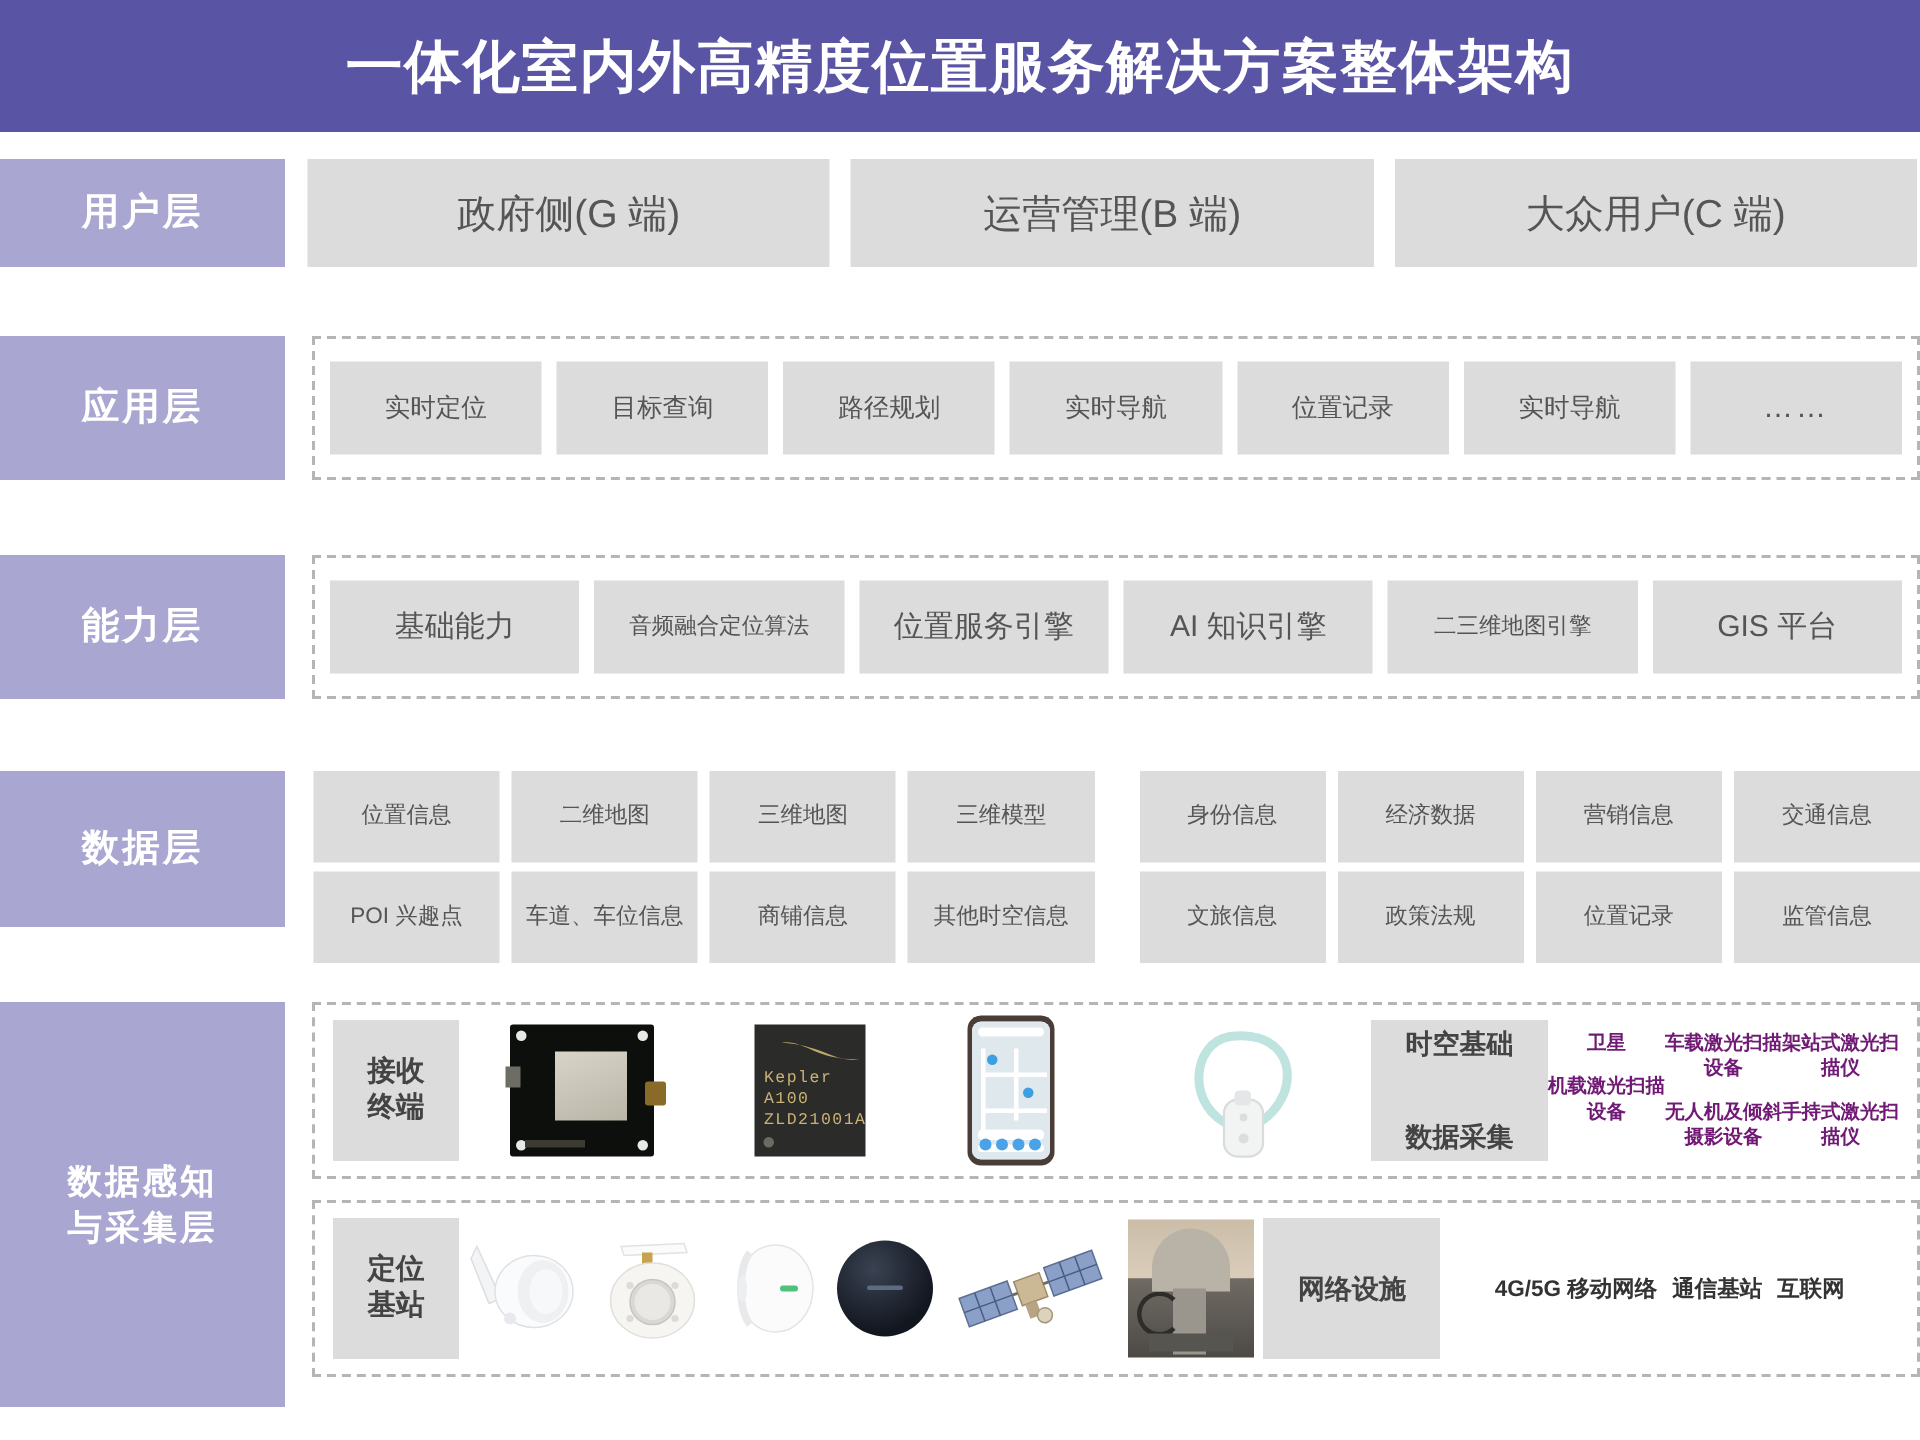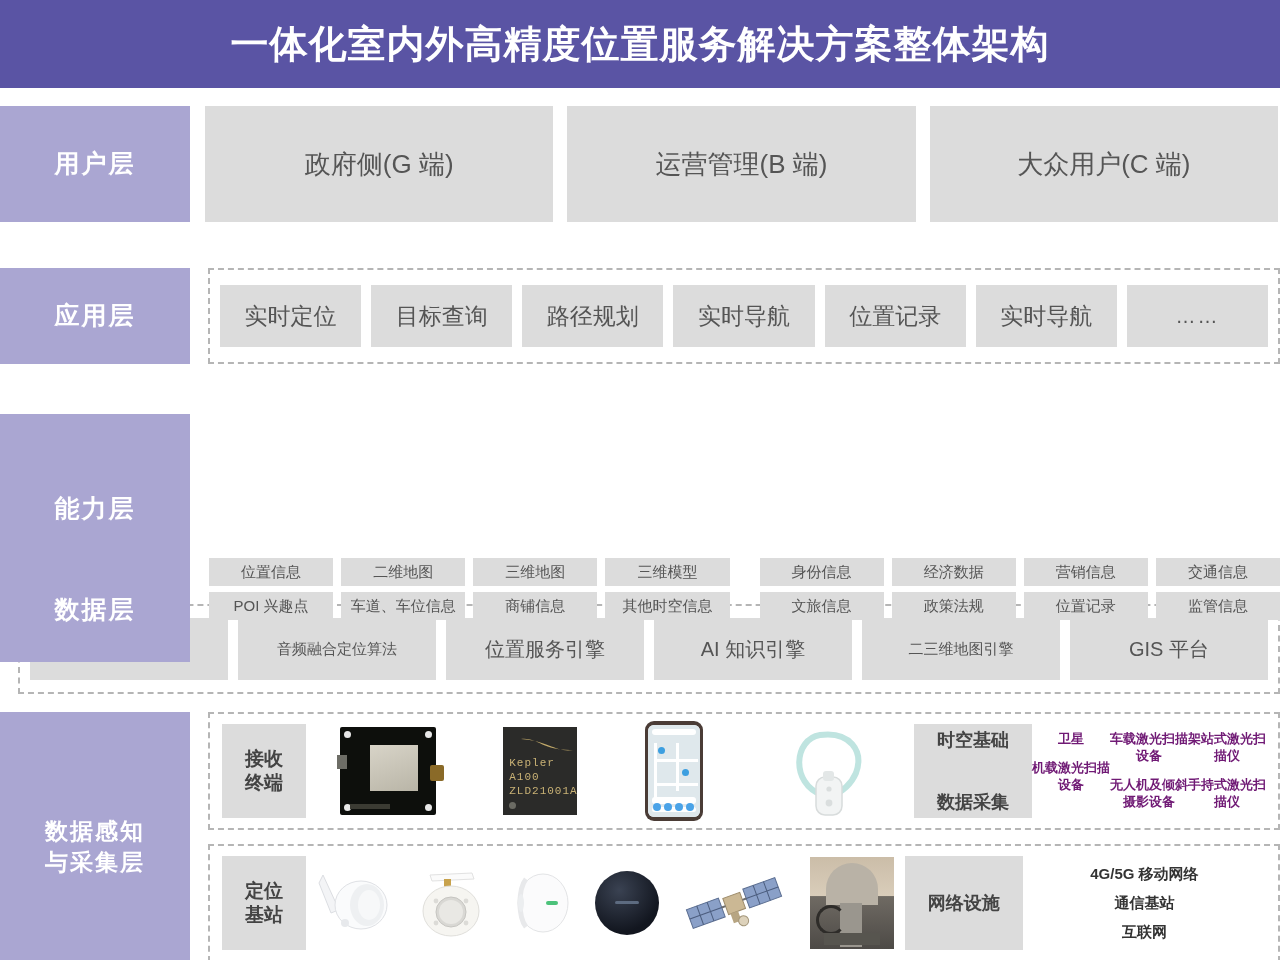--- a/index.html
+++ b/index.html
@@ -43,50 +43,50 @@
 
   .chip {
     background: #dcdcdc;
     color: #555555;
     display: flex; align-items: center; justify-content: center;
     text-align: center;
     line-height: 1.25;
   }
 
   
-  .user-row { height: 116px; margin-top: 18px; }
+  .user-row { height: 72px; margin-top: 18px; }
   .user-body { gap: 14px; padding-left: 15px; padding-right: 2px; }
   .user-chip { flex: 1 1 0; font-size: 26px; }
 
   
   .dashed {
     border: 2px dashed #b5b5b5;
     flex: 1 1 auto;
     margin-left: 18px;
     display: flex; align-items: center;
     padding: 12px 10px;
     gap: 10px;
   }
 
   
   .app-row { height: 96px; margin-top: 46px; }
-  .app-chip { flex: 1 1 0; height: 62px; font-size: 23px; }
+  .app-chip { flex: 1 1 0; height: 62px; font-size: 17px; }
   .app-chip.dots { font-size: 20px; letter-spacing: 2px; }
 
   
-  .cap-row { height: 96px; margin-top: 50px; flex-direction: column; }
+  .cap-row { height: 96px; margin-top: 50px; }
   .cap-chip { flex: 1 1 0; height: 62px; font-size: 20px; }
   .cap-chip.tight { font-size: 15px; }
 
   
   .data-row { height: 104px; margin-top: 48px; }
   .data-body { padding-left: 19px; display: flex; gap: 30px; }
   .data-group { display: flex; flex-direction: column; gap: 6px; flex: 1 1 0; }
   .data-line { display: flex; gap: 8px; }
-  .data-chip { flex: 1 1 0; height: 28px; font-size: 15px; }
+  .data-chip { flex: 1 1 0; height: 61px; font-size: 15px; }
 
   
   .sense-row { margin-top: 50px; height: 270px; }
   .sense-label { display: flex; flex-direction: column; justify-content: center; }
   .sense-stack { flex: 1 1 auto; display: flex; flex-direction: column; gap: 14px; }
   .sense-band {
     border: 2px dashed #b5b5b5;
     margin-left: 18px;
     height: 118px;
     display: flex; align-items: center;
@@ -102,21 +102,21 @@
 
   .pics { flex: 1 1 auto; display: flex; align-items: center; justify-content: space-around; height: 100%; }
   .textgrid { flex: 0 0 auto; display: flex; }
 
   .tg-cell {
     width: 78px; font-size: 13px; color: #701a75; text-align: center;
     line-height: 1.3; font-weight: bold;
   }
   .tg-col { display: flex; flex-direction: column; justify-content: center; gap: 12px; height: 100%; }
 
-  .net-list { flex: 1 1 auto; display: flex; flex-direction: column;
+  .net-list { flex: 1 1 auto; display: flex; flex-direction: row;
     align-items: center; justify-content: center; gap: 10px; }
   .net-line { font-size: 15px; color: #333; font-weight: bold; }
 
   
   .pic { display: flex; align-items: center; justify-content: center; }
 
   .pcb {
     width: 96px; height: 88px; background: #0d0f0c;
     position: relative; border-radius: 2px;
   }

